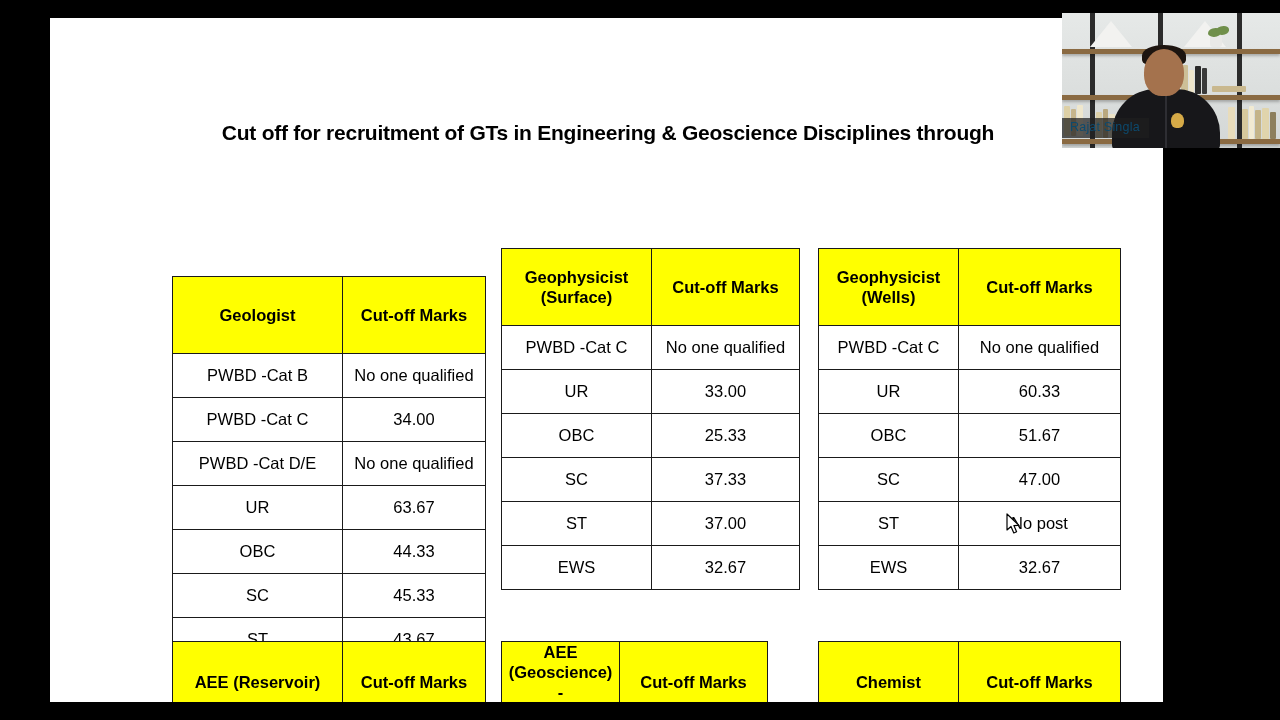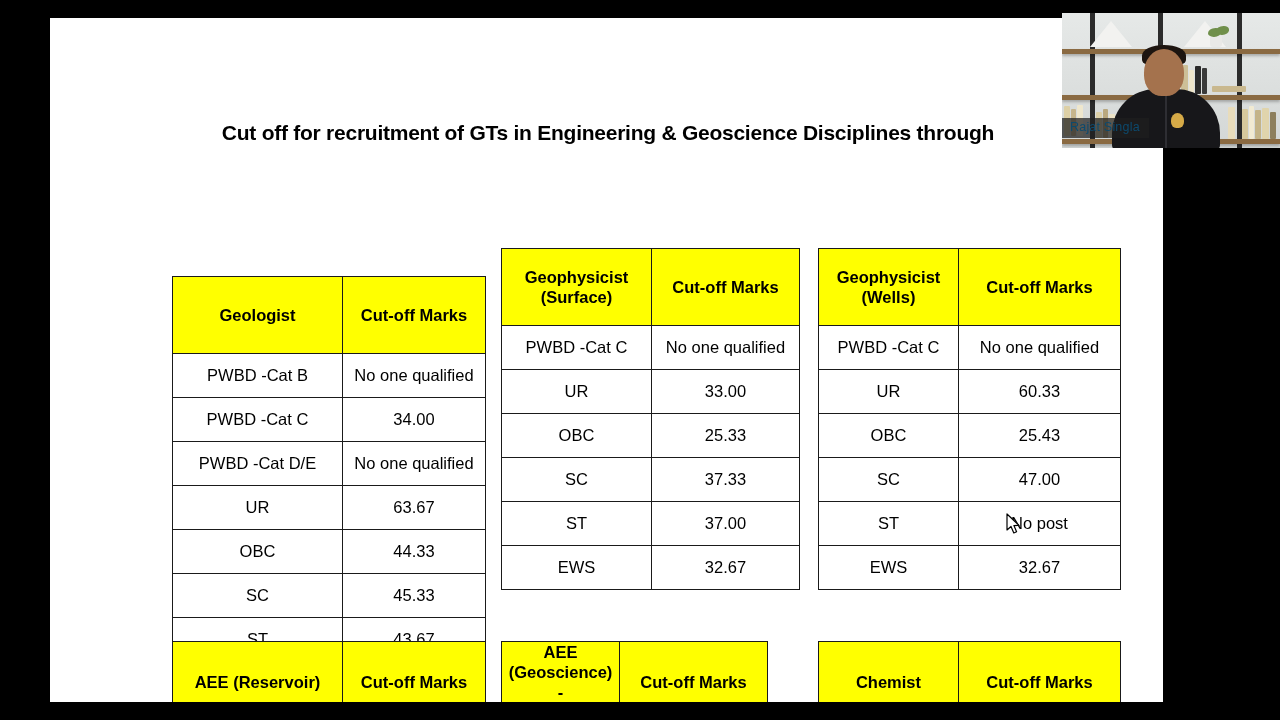--- a/index.html
+++ b/index.html
@@ -320,21 +320,21 @@
         <tr>
           <td>PWBD -Cat C</td>
           <td>No one qualified</td>
         </tr>
         <tr>
           <td>UR</td>
           <td>60.33</td>
         </tr>
         <tr>
           <td>OBC</td>
-          <td>25.43</td>
+          <td>51.67</td>
         </tr>
         <tr>
           <td>SC</td>
           <td>47.00</td>
         </tr>
         <tr>
           <td>ST</td>
           <td>No post</td>
         </tr>
         <tr>

